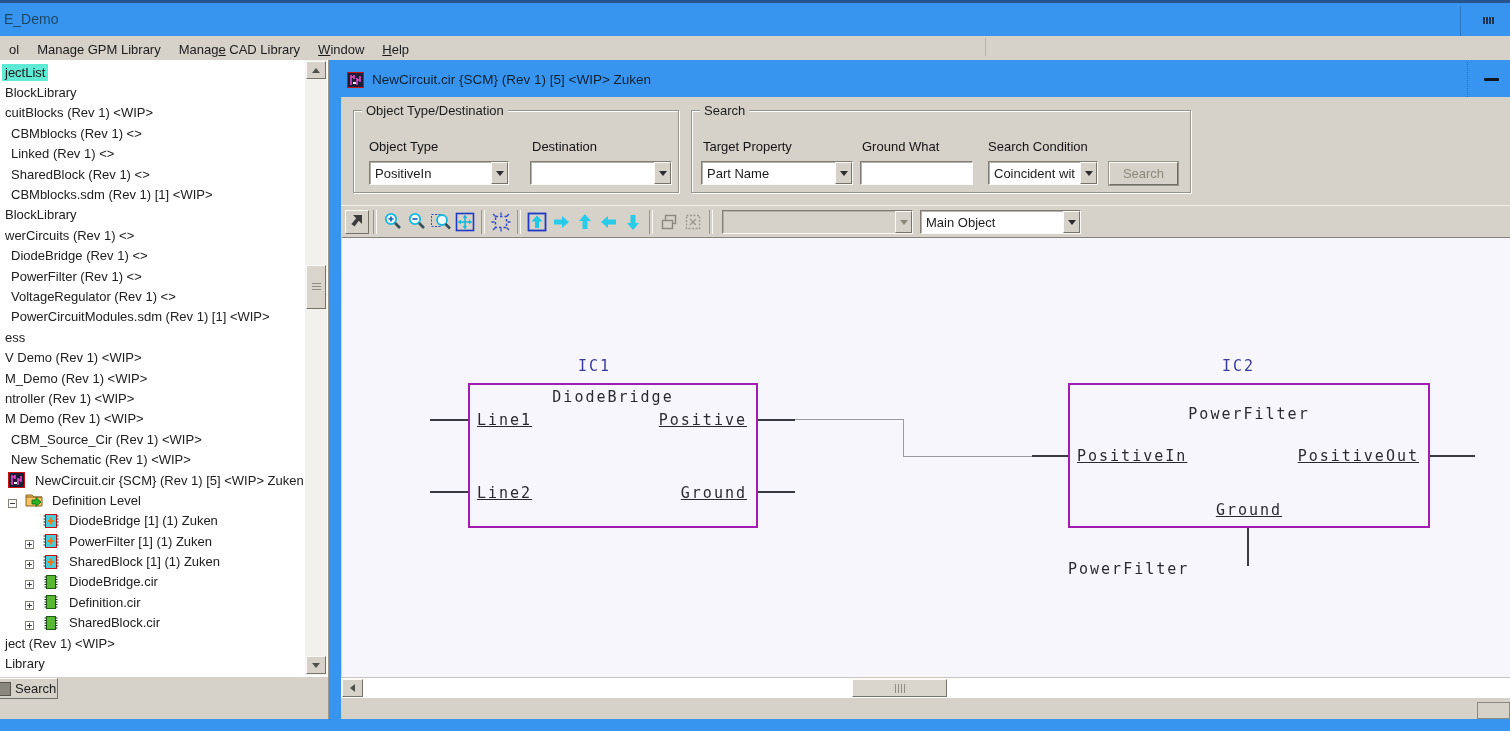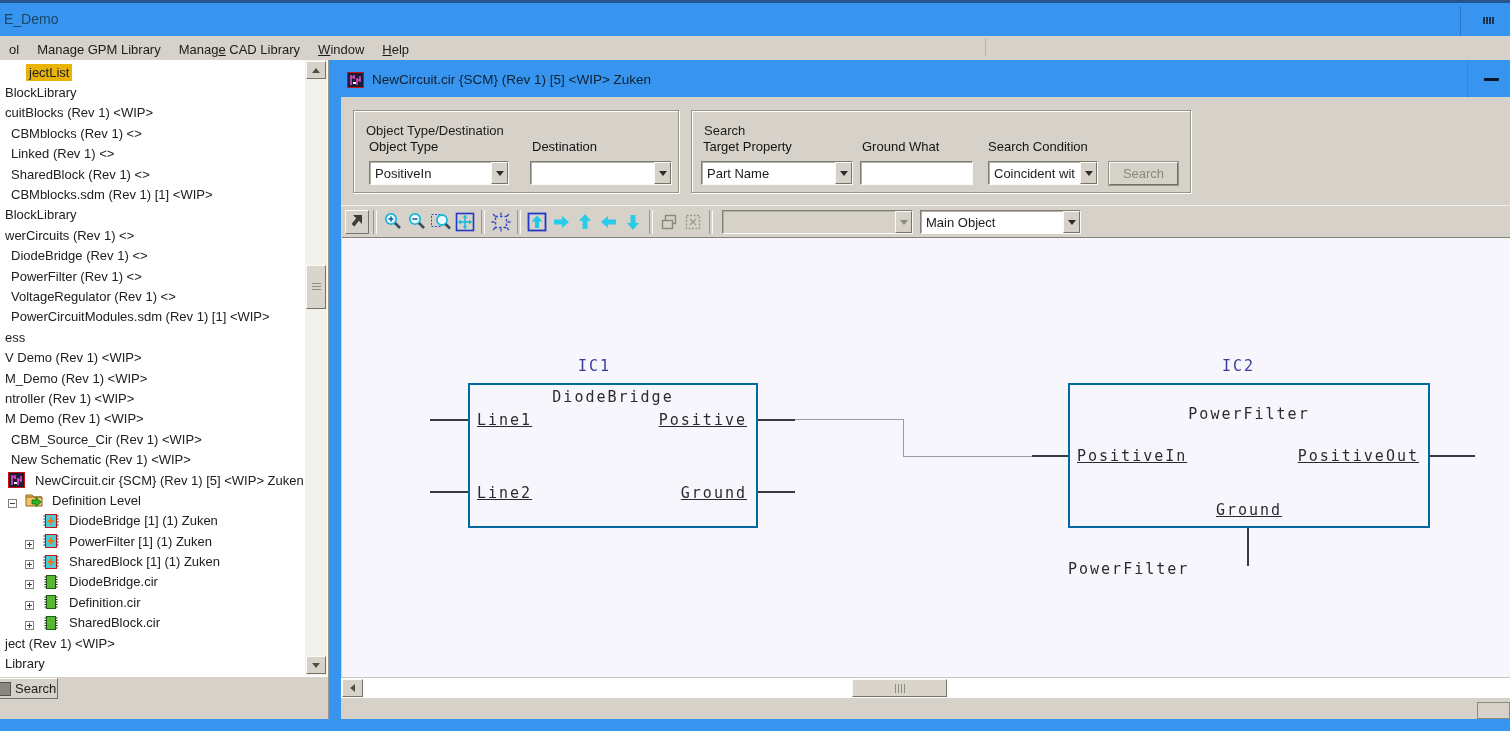--- a/index.html
+++ b/index.html
@@ -21,21 +21,21 @@
   .menu-item{padding:2px 9px;white-space:nowrap;}
   .menu-item u{text-decoration:underline;}
   .menu-divider{position:absolute;left:985px;top:2px;height:18px;border-left:1px solid #b8b4aa;}
 
   
   .left-panel{position:absolute;left:0;top:60px;width:329px;height:617px;background:#fff;
               border-right:1px solid #9a9890;box-sizing:border-box;overflow:hidden;}
   .tree{position:absolute;left:0;top:2px;width:303px;}
   .tree-row{height:20.4px;display:flex;align-items:center;white-space:nowrap;}
   .tree-row .tlabel{padding:1px 3px;color:#202020;}
-  .tree-row.sel .tlabel{background:#eab308;margin-left:24px;}
+  .tree-row.sel .tlabel{background:#5eead4;}
   .lvl0{padding-left:2px;} .lvl1{padding-left:8px;} .lvl2{padding-left:8px;align-items:center;} .lvl3{padding-left:25px;}
   .exp{width:11px;height:9px;margin-right:6px;flex:none;display:inline-block;}
   .exp.spacer{visibility:hidden;}
   .ticon{width:19px;height:16px;margin-right:5px;flex:none;display:inline-flex;align-items:center;}
   
   .vscroll{position:absolute;left:305px;top:0;width:22px;height:615px;background:#f2f1ec;}
   .vs-btn{position:absolute;left:1px;width:20px;height:18px;background:#d6d2ca;
           border:1px solid;border-color:#fbfaf6 #76746a #76746a #fbfaf6;box-sizing:border-box;
           display:flex;align-items:center;justify-content:center;}
   .vs-up{top:1px;} .vs-down{bottom:1px;}
@@ -65,21 +65,21 @@
   .doc-titlebar .dtitle{color:#10202e;font-size:13.5px;}
   .dt-div1{position:absolute;left:1126px;top:0;height:35px;border-left:1px dotted #2a70c0;}
   .min-btn{position:absolute;left:1127px;top:0;width:47px;height:35px;display:flex;align-items:center;justify-content:center;}
   .min-glyph{width:15px;height:3px;background:#0d1620;border-radius:1px;}
 
   .doc-content{position:absolute;left:12px;top:37px;width:1169px;height:622px;background:#d6d2ca;}
 
   
   .group{position:absolute;height:83px;border:1px solid #97948a;
          box-shadow:inset 1px 1px 0 #ffffff,1px 1px 0 #ffffff;box-sizing:border-box;}
-  .group .gtitle{position:absolute;left:8px;top:-8px;background:#d6d2ca;padding:0 4px;margin-top:20px;}
+  .group .gtitle{position:absolute;left:8px;top:-8px;background:#d6d2ca;padding:0 4px;}
   .g-obj{left:12px;top:13px;width:326px;}
   .g-search{left:350px;top:13px;width:500px;}
   .fldlabel{position:absolute;font-size:13px;color:#141414;}
   .combo{position:absolute;height:24px;background:#fff;border:1px solid;
          border-color:#807e74 #fbfaf6 #fbfaf6 #807e74;box-sizing:border-box;
          box-shadow:inset 1px 1px 0 #b4b1a8;display:flex;align-items:center;}
   .combo .cval{flex:1;padding:0 5px;white-space:nowrap;overflow:hidden;}
   .combo .cbtn{width:17px;height:100%;background:#d6d2ca;border:1px solid;flex:none;
                border-color:#fbfaf6 #76746a #76746a #fbfaf6;box-sizing:border-box;
                display:flex;align-items:center;justify-content:center;}
@@ -102,21 +102,21 @@
   .tb-btn svg{width:22px;height:22px;}
   .tb-btn.raised{border:1px solid;border-color:#fbfaf6 #76746a #76746a #fbfaf6;box-sizing:border-box;}
   .tb-sep{width:2px;height:24px;margin:0 4px;border-left:1px solid #98958a;border-right:1px solid #fbfaf6;flex:none;}
   .tb-combo1{position:absolute;left:381px;top:4px;width:191px;}
   .tb-combo2{position:absolute;left:579px;top:4px;width:161px;}
 
   
   .canvas{position:absolute;left:1px;top:140px;width:1168px;height:440px;background:#f6f6fc;
           border-top:1px solid #84827a;box-sizing:border-box;
           font-family:"DejaVu Sans Mono",monospace;font-size:15px;letter-spacing:2px;color:#2a2a30;}
-  .ic{position:absolute;border:2px solid #0369a1;box-sizing:border-box;}
+  .ic{position:absolute;border:2px solid #a21caf;box-sizing:border-box;}
   .ic1{left:126px;top:145px;width:290px;height:145px;}
   .ic2{left:726px;top:145px;width:362px;height:145px;}
   .ic .icname{position:absolute;left:0;right:0;text-align:center;}
   .refdes{position:absolute;color:#3a3a9a;}
   .pin{position:absolute;white-space:nowrap;text-decoration:underline;}
   .stub{position:absolute;height:2px;background:#3a3a42;}
   .net-h{position:absolute;height:1px;background:#9a9aa2;}
   .net-v{position:absolute;width:1px;background:#9a9aa2;}
   .wire-v{position:absolute;width:2px;background:#3a3a42;}
   .caption{position:absolute;}

